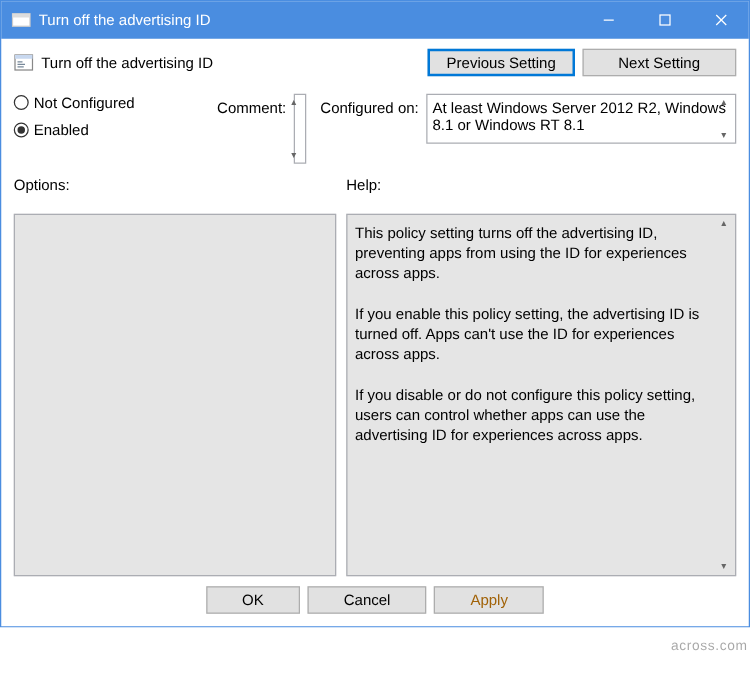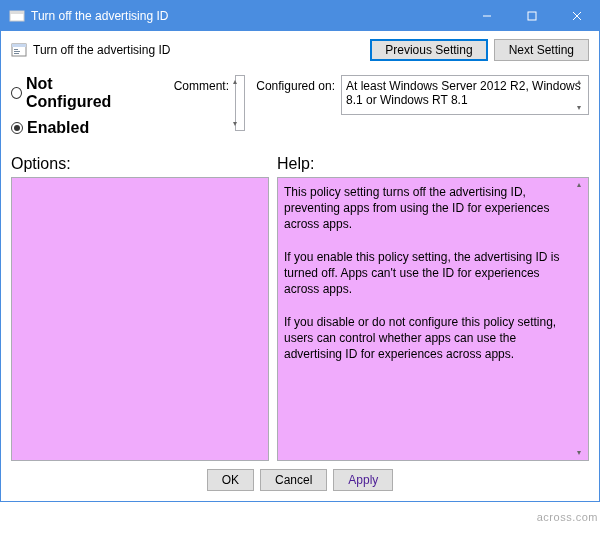--- a/index.html
+++ b/index.html
@@ -53,38 +53,37 @@
   }
   .header-icon {
     width: 16px; height: 16px;
     margin-right: 6px;
   }
   .header-title { font-size: 12px; }
   .nav-buttons { margin-left: auto; display: flex; gap: 6px; }
   .btn {
     background: #e1e1e1;
     border: 1px solid #adadad;
-    padding: 3px 14px;
+    padding: 3px 28px;
     font-size: 12px;
     font-family: inherit;
   }
   .btn.highlight { border: 2px solid #0078d7; padding: 2px 13px; }
   .radio-comment {
     display: flex;
     gap: 14px;
     margin-top: 6px;
   }
   .radio-col { width: 120px; }
   .radio-item {
     display: flex;
     align-items: center;
     gap: 4px;
     margin-bottom: 8px;
-    font-size: 16px;
-    font-weight: bold;
+    font-size: 12px;
   }
   .radio {
     width: 12px; height: 12px;
     border: 1px solid #333;
     border-radius: 50%;
     display: inline-flex;
     align-items: center;
     justify-content: center;
     background: #fff;
   }
@@ -126,40 +125,40 @@
   }
   .lower {
     display: flex;
     gap: 8px;
     margin-top: 10px;
     flex: 1;
     min-height: 0;
   }
   .col { flex: 1; display: flex; flex-direction: column; min-height: 0; }
   .col.left { flex: 0 0 258px; }
-  .col-label { font-size: 16px; margin-bottom: 4px; }
+  .col-label { font-size: 12px; margin-bottom: 16px; }
   .panel {
     flex: 1;
     border: 1px solid #abadb3;
-    background: #f0abfc;
+    background: #e5e5e5;
     padding: 6px 22px 6px 6px;
     font-size: 12px;
     line-height: 1.35;
     overflow: hidden;
     white-space: pre-wrap;
     position: relative;
   }
   .panel .scroll-arrows { top: 2px; bottom: 2px; }
   .button-row {
     display: flex;
     justify-content: center;
     gap: 6px;
     margin-top: 8px;
   }
-  .btn-disabled { color: #4c1d95; }
+  .btn-disabled { color: #a16207; }
   .watermark {
     position: absolute;
     bottom: 34px;
     right: 2px;
     font-size: 11px;
     color: rgba(0,0,0,0.35);
     pointer-events: none;
     letter-spacing: 0.5px;
   }
 </style>

